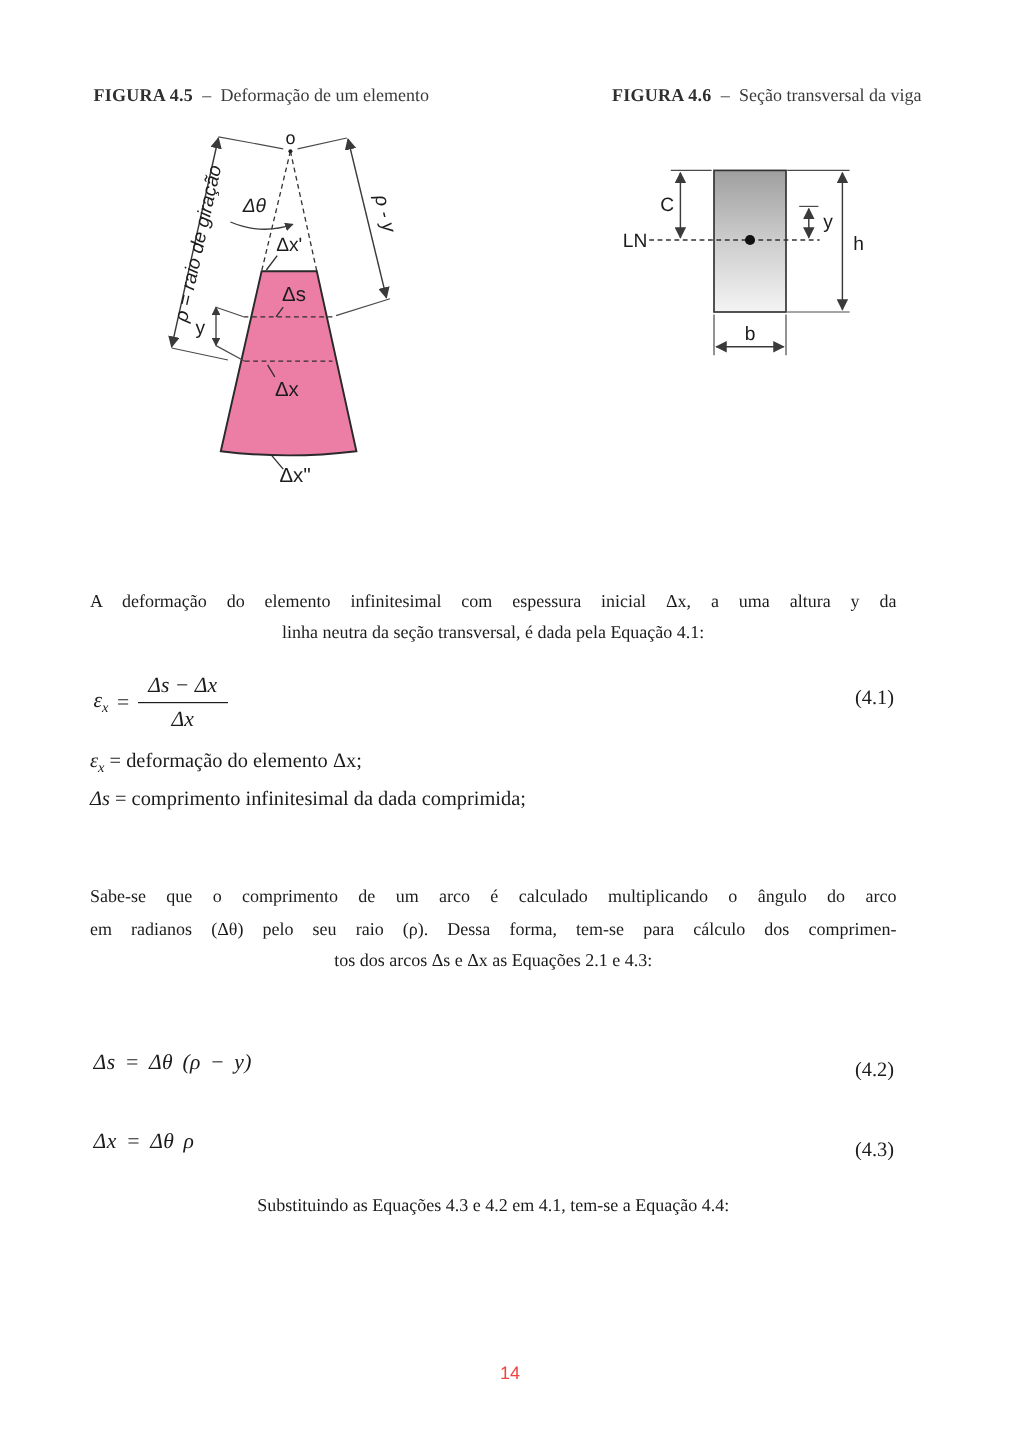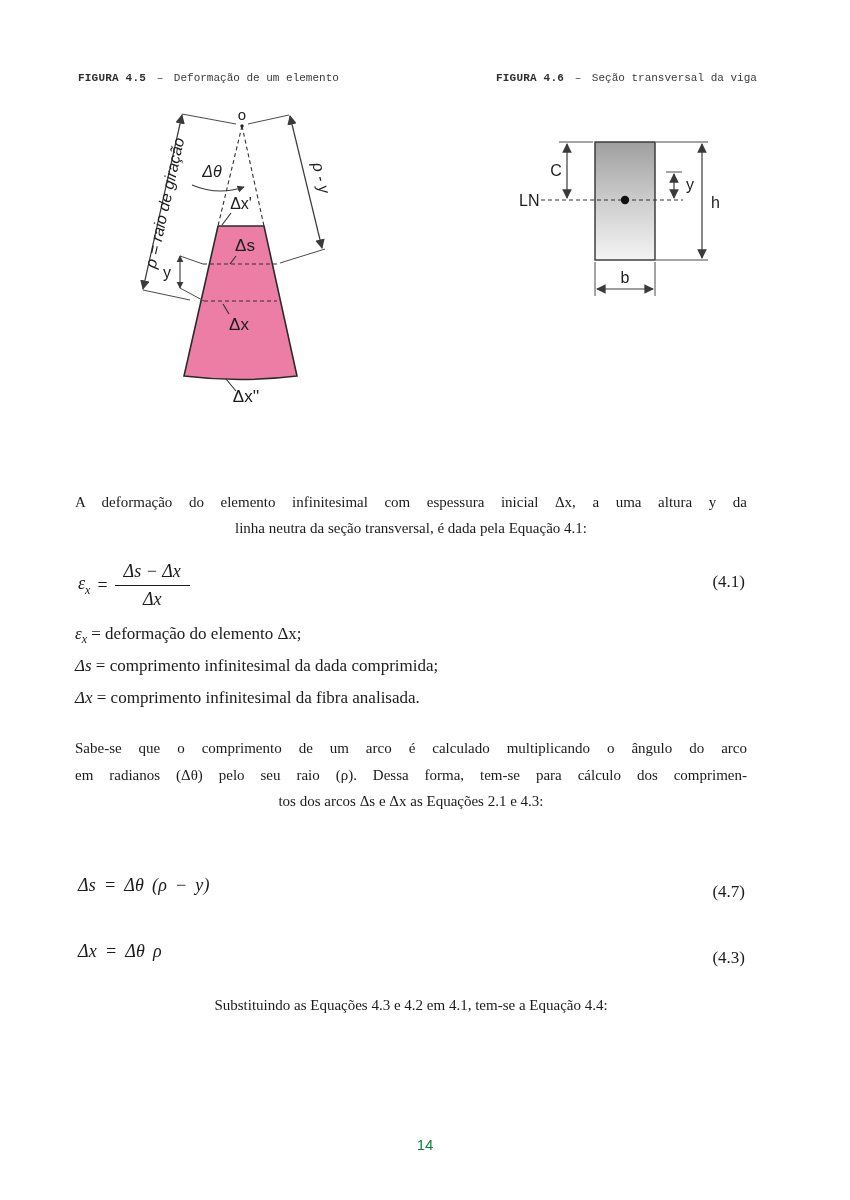--- a/index.html
+++ b/index.html
@@ -1,53 +1,53 @@
 <!DOCTYPE html>
 <html><head>
 <meta charset="utf-8">
 <style>
   html,body{margin:0;padding:0;background:#ffffff;}
   .page{position:relative;width:850px;height:1200px;background:#ffffff;
         font-family:"Liberation Serif",serif;color:#1b1b1b;overflow:hidden;}
-  .caption{position:absolute;font-family:Liberation Mono, monospace;
-           font-size:11px;color:#2f2f2f;white-space:nowrap;}
+  .caption{position:absolute;font-family:Liberation Serif, serif;
+           font-size:15px;color:#2f2f2f;white-space:nowrap;}
   .cap-label{font-weight:700;letter-spacing:.2px;}
   .cap-sep{margin:0 4px;color:#3a3a3a;}
   .cap-text{color:#3a3a3a;}
   .para{position:absolute;left:75px;width:672px;font-size:15px;line-height:26px;}
   .para .line{text-align:justify;text-align-last:justify;}
   .para .line.last{text-align:center;text-align-last:auto;}
   .onde{position:absolute;left:75px;width:672px;font-size:17px;line-height:25.4px;}
   .it{font-style:italic;}
   sub{font-size:12px;}
   .eq{position:absolute;left:78px;font-size:18px;color:#1b1b1b;}
   .eq41{display:flex;align-items:center;}
   .eq-equals{margin:0 7px;}
   .frac{display:inline-flex;flex-direction:column;text-align:center;}
   .frac .num{padding:0 9px 3px;border-bottom:1.6px solid #1b1b1b;text-align:right;}
   .frac .den{padding-top:3px;}
   .formula{font-style:italic;letter-spacing:.3px;word-spacing:3px;}
   .eq-tag{position:absolute;left:75px;width:670px;text-align:right;
           font-size:17px;color:#1b1b1b;}
   .pagenum{position:absolute;left:0;top:1136px;width:850px;text-align:center;
-           font-family:"Liberation Sans",sans-serif;font-size:15px;color:#15803d;}
+           font-family:"Liberation Sans",sans-serif;font-size:15px;color:#ef4444;}
   svg{position:absolute;}
   svg text{font-family:"Liberation Sans",sans-serif;fill:#1c1c1c;}
 </style>
 </head>
 <body>
 
 <div class="page">
 
   <div class="caption" style="left:78px;top:72px">
     <span class="cap-label">FIGURA 4.5</span>
     <span class="cap-sep">–</span>
     <span class="cap-text">Deformação de um elemento</span>
   </div>
-  <div class="caption" style="left:496px;top:72px">
+  <div class="caption" style="left:510px;top:72px">
     <span class="cap-label">FIGURA 4.6</span>
     <span class="cap-sep">–</span>
     <span class="cap-text">Seção transversal da viga</span>
   </div>
 
   <svg style="left:90px;top:98px" width="250" height="315" viewBox="0 0 250 315">
     <defs>
       <marker id="a1" viewBox="0 0 10 10" refX="9" refY="5" markerWidth="8" markerHeight="8" orient="auto-start-reverse">
         <path d="M0,0 L10,5 L0,10 z" fill="#3a3a3a"></path>
       </marker>
@@ -163,33 +163,32 @@
     <span class="frac">
       <span class="num it">Δs − Δx</span>
       <span class="den it">Δx</span>
     </span>
   </div>
   <div class="eq-tag" style="top:572px">(4.1)</div>
 
   <div class="onde" style="top:621px">
     <div><span class="it">ε</span><sub class="it">x</sub><span> = deformação do elemento Δx;</span></div>
     <div><span class="it">Δs</span><sub class="it"></sub><span> = comprimento infinitesimal da dada comprimida;</span></div>
-    <div><span class="it">Δx</span><sub class="it"></sub><span> = comprimento infinitesimal da fibra analisada.</span></div>
   </div>
 
   <div class="para" style="top:735px;line-height:26.5px">
     <div class="line">Sabe-se que o comprimento de um arco é calculado multiplicando o ângulo do arco</div>
     <div class="line">em radianos (Δθ) pelo seu raio (ρ). Dessa forma, tem-se para cálculo dos comprimen-</div>
     <div class="line last">tos dos arcos Δs e Δx as Equações 2.1 e 4.3:</div>
   </div>
 
   <div class="eq" style="top:875px">
     <span class="formula">Δs = Δθ (ρ − y)</span>
   </div>
-  <div class="eq-tag" style="top:882px">(4.7)</div>
+  <div class="eq-tag" style="top:882px">(4.2)</div>
 
   <div class="eq" style="top:941px">
     <span class="formula">Δx = Δθ ρ</span>
   </div>
   <div class="eq-tag" style="top:948px">(4.3)</div>
 
   <div class="para" style="top:992px">
     <div class="line last">Substituindo as Equações 4.3 e 4.2 em 4.1, tem-se a Equação 4.4:</div>
   </div>
 

